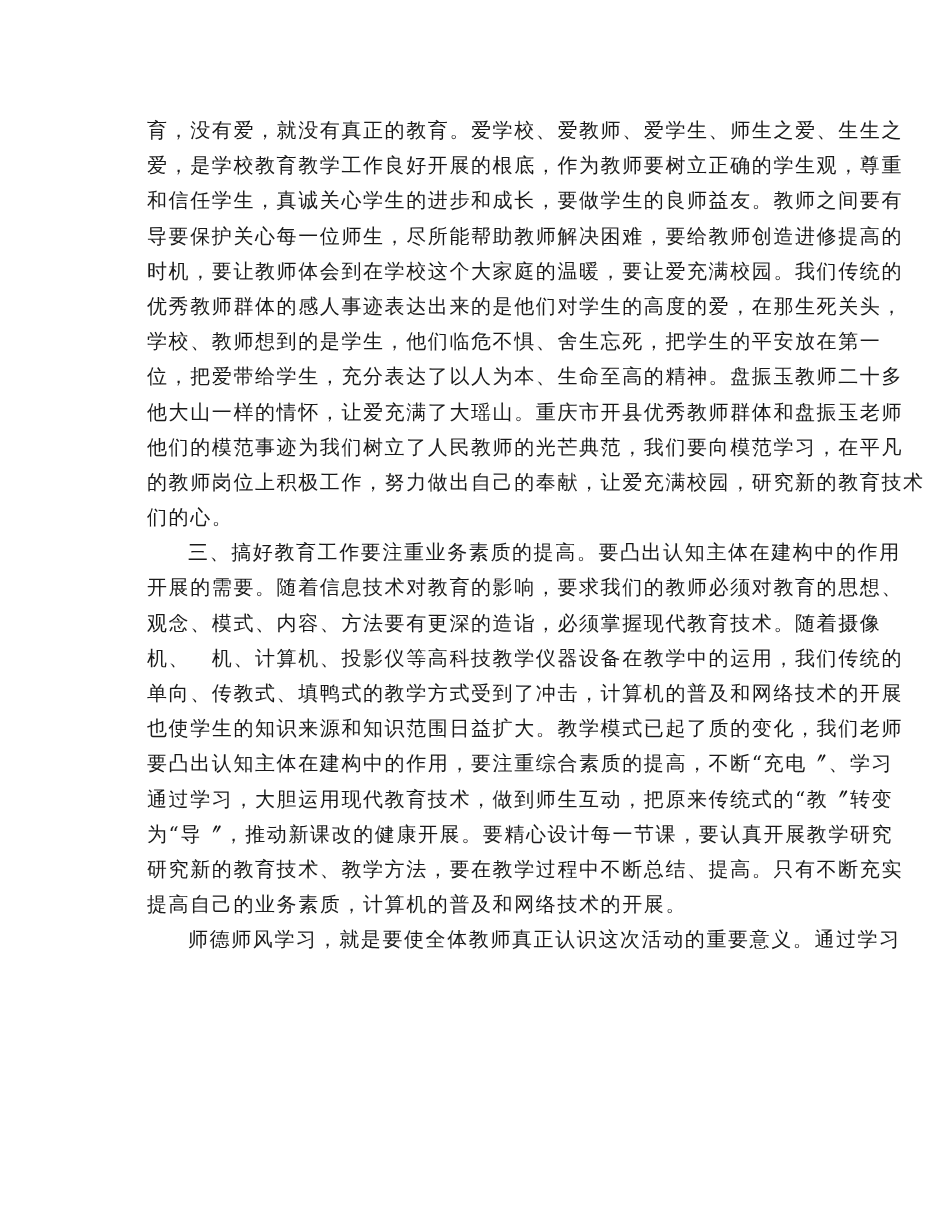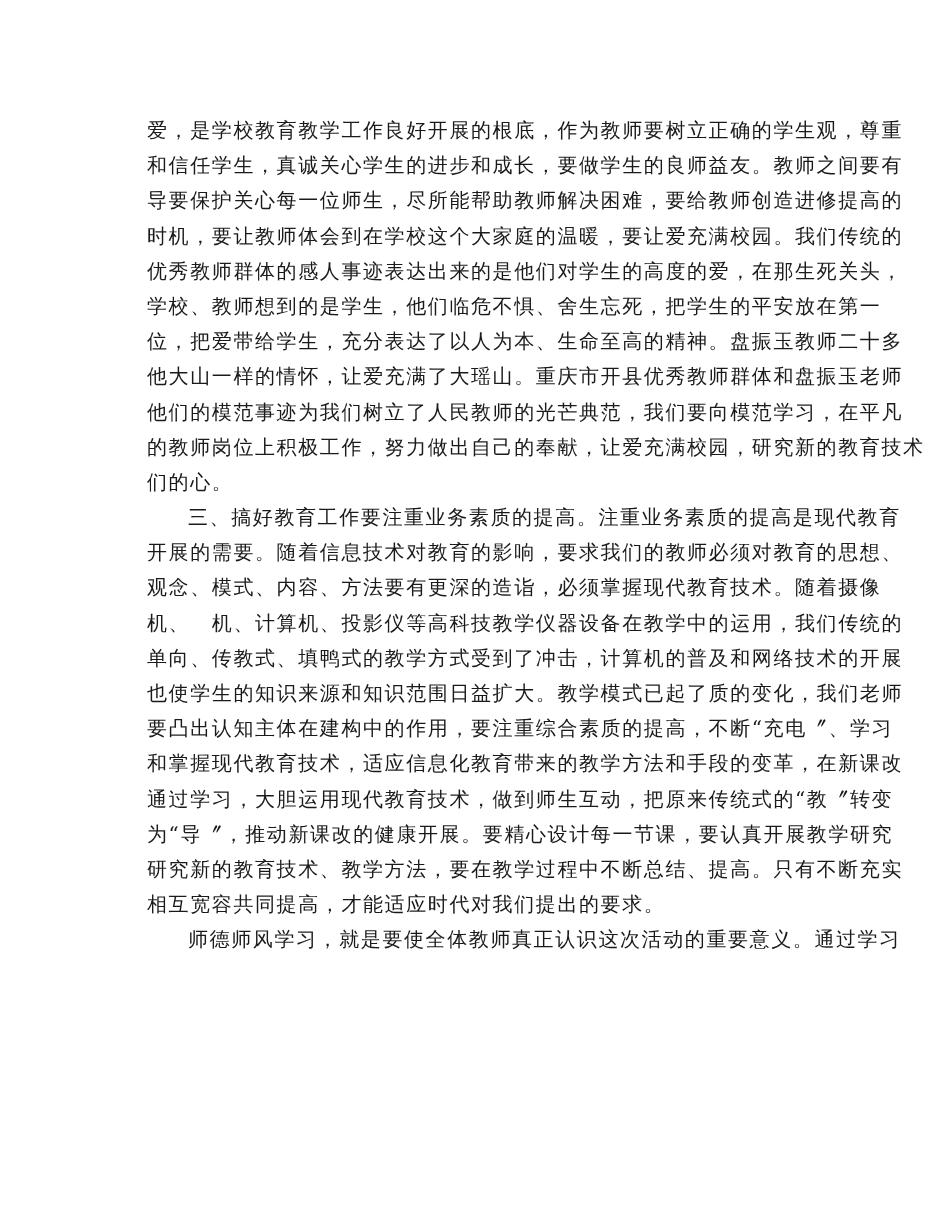--- a/index.html
+++ b/index.html
@@ -30,42 +30,42 @@
   }
   .indent {
     padding-left: 41px;
   }
 </style>
 </head>
 <body>
 
 <div class="page">
   <div>
+    <div class="line">育，没有爱，就没有真正的教育。爱学校、爱教师、爱学生、师生之爱、生生之</div>
     <div class="line">爱，是学校教育教学工作良好开展的根底，作为教师要树立正确的学生观，尊重</div>
     <div class="line">和信任学生，真诚关心学生的进步和成长，要做学生的良师益友。教师之间要有</div>
     <div class="line">导要保护关心每一位师生，尽所能帮助教师解决困难，要给教师创造进修提高的</div>
     <div class="line">时机，要让教师体会到在学校这个大家庭的温暖，要让爱充满校园。我们传统的</div>
     <div class="line">优秀教师群体的感人事迹表达出来的是他们对学生的高度的爱，在那生死关头，</div>
     <div class="line">学校、教师想到的是学生，他们临危不惧、舍生忘死，把学生的平安放在第一</div>
     <div class="line">位，把爱带给学生，充分表达了以人为本、生命至高的精神。盘振玉教师二十多</div>
     <div class="line">他大山一样的情怀，让爱充满了大瑶山。重庆市开县优秀教师群体和盘振玉老师</div>
     <div class="line">他们的模范事迹为我们树立了人民教师的光芒典范，我们要向模范学习，在平凡</div>
     <div class="line">的教师岗位上积极工作，努力做出自己的奉献，让爱充满校园，研究新的教育技术</div>
     <div class="line">们的心。</div>
   </div>
   <div>
-    <div class="line indent">三、搞好教育工作要注重业务素质的提高。注重业务素质的提高是现代教育</div>
+    <div class="line indent">三、搞好教育工作要注重业务素质的提高。要凸出认知主体在建构中的作用</div>
     <div class="line">开展的需要。随着信息技术对教育的影响，要求我们的教师必须对教育的思想、</div>
     <div class="line">观念、模式、内容、方法要有更深的造诣，必须掌握现代教育技术。随着摄像</div>
     <div class="line">机、　机、计算机、投影仪等高科技教学仪器设备在教学中的运用，我们传统的</div>
     <div class="line">单向、传教式、填鸭式的教学方式受到了冲击，计算机的普及和网络技术的开展</div>
     <div class="line">也使学生的知识来源和知识范围日益扩大。教学模式已起了质的变化，我们老师</div>
     <div class="line">要凸出认知主体在建构中的作用，要注重综合素质的提高，不断“充电〞、学习</div>
-    <div class="line">和掌握现代教育技术，适应信息化教育带来的教学方法和手段的变革，在新课改</div>
     <div class="line">通过学习，大胆运用现代教育技术，做到师生互动，把原来传统式的“教〞转变</div>
     <div class="line">为“导〞，推动新课改的健康开展。要精心设计每一节课，要认真开展教学研究</div>
     <div class="line">研究新的教育技术、教学方法，要在教学过程中不断总结、提高。只有不断充实</div>
-    <div class="line">相互宽容共同提高，才能适应时代对我们提出的要求。</div>
+    <div class="line">提高自己的业务素质，计算机的普及和网络技术的开展。</div>
   </div>
   <div>
     <div class="line indent">师德师风学习，就是要使全体教师真正认识这次活动的重要意义。通过学习</div>
   </div>
 </div>
 
 </body></html>

